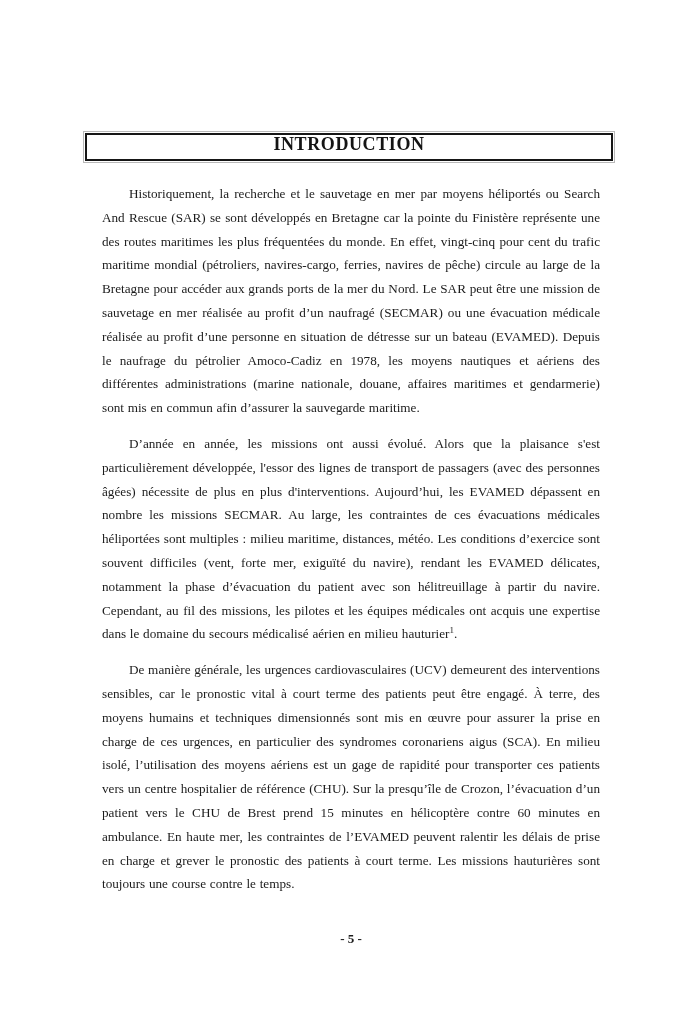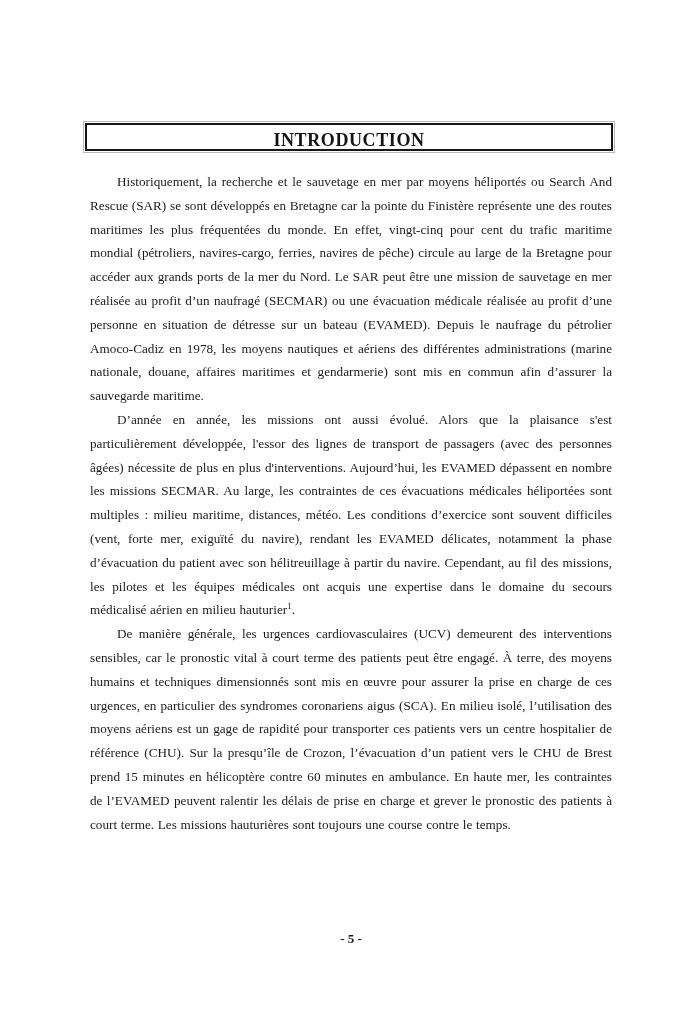--- a/index.html
+++ b/index.html
@@ -16,48 +16,48 @@
     color: #1b1b1b;
   }
   .page {
     position: absolute;
     inset: 0;
     background: #ffffff;
   }
   .title-box {
     position: absolute;
     left: 85px;
-    top: 123px;
+    top: 133px;
     width: 524px;
     height: 24px;
     border: 2px solid #161616;
     outline: 1px solid #b9b9b9;
     outline-offset: 1px;
     display: flex;
-    align-items: flex-end;
+    align-items: flex-start;
     justify-content: center;
     background: #ffffff;
   }
   .title-box h1 {
     margin: 0;
     font-size: 18px;
     font-weight: bold;
     letter-spacing: 0.6px;
     line-height: 1;
     color: #141414;
   }
   .body-text {
     position: absolute;
     left: 90px;
     top: 170px;
     width: 522px;
     text-align: justify;
   }
   .para {
-    margin: 0;
+    margin: 12px;
     font-size: 13.2px;
     line-height: 23.8px;
     text-indent: 27px;
     word-spacing: 0.4px;
   }
   .fn {
     font-size: 9px;
     line-height: 0;
     vertical-align: super;
   }

